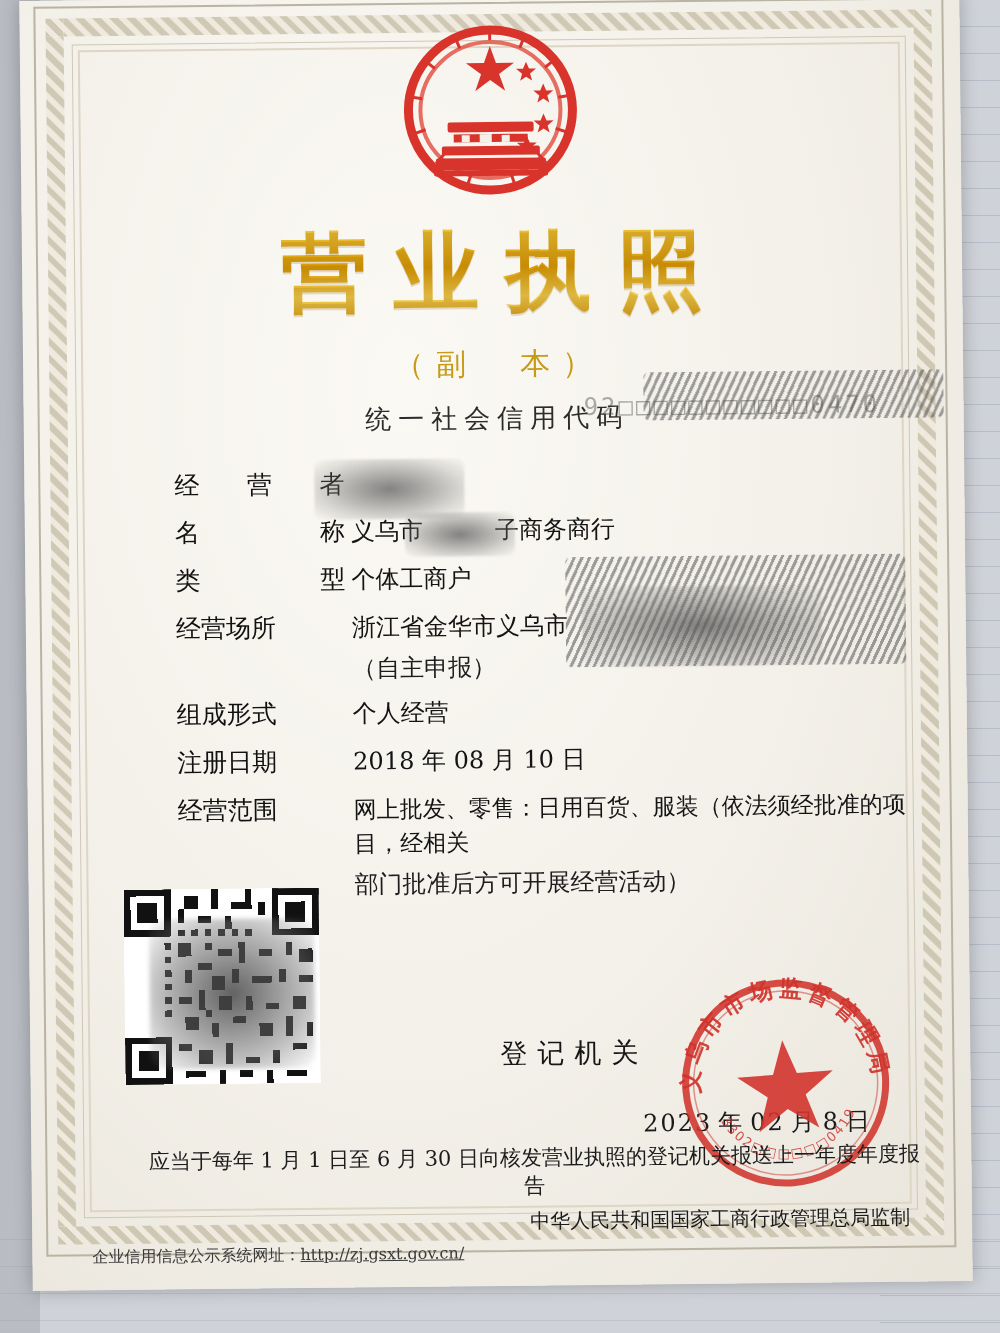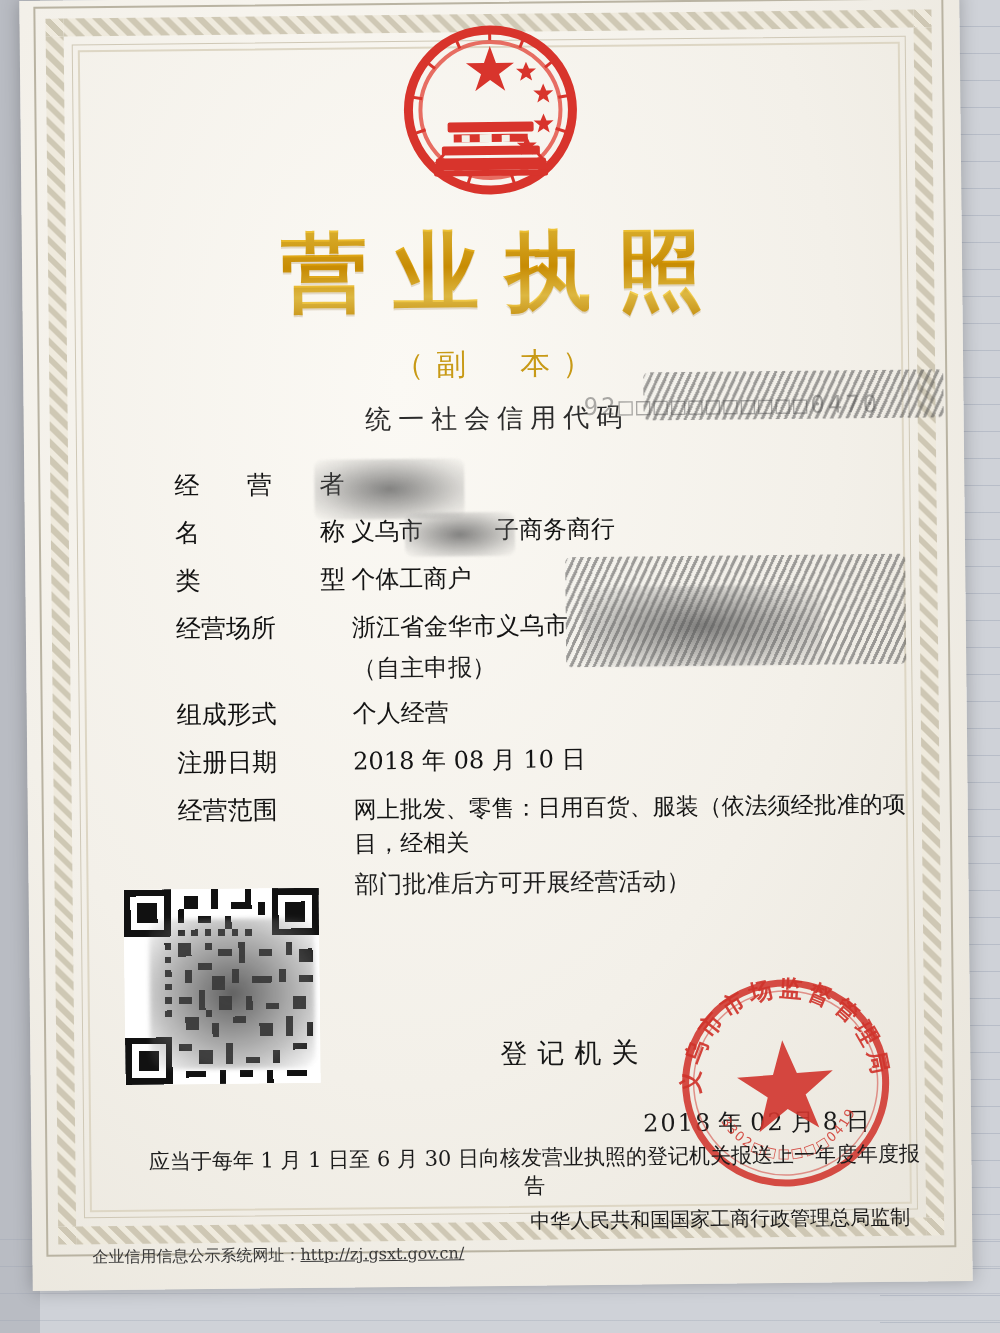--- a/index.html
+++ b/index.html
@@ -405,21 +405,21 @@
           <rect x="26" y="16" width="1" height="1"></rect>
             <rect x="12" y="18" width="1" height="1"></rect>
         </g>
       </svg>
     </div>
     <div class="qr-smudge"></div>
 
     <div class="authority">登记机关</div>
 
     <div class="issue-date">
-      <span>2018</span><i>年</i><span>02</span><i>月</i><span>8</span><i>日</i>
+      <span>2023</span><i>年</i><span>02</span><i>月</i><span>8</span><i>日</i>
     </div>
 
     <div class="seal">
       <svg viewBox="0 0 230 230" width="230" height="230">
         <defs>
           <path id="sealTop" d="M 28,115 A 87,87 0 0 1 202,115"></path>
           <path id="sealBot" d="M 40,115 A 75,75 0 0 0 190,115"></path>
         </defs>
         <circle cx="115" cy="115" r="100" fill="none" stroke="#d0342c" stroke-width="7" opacity=".88"></circle>
         <circle cx="115" cy="115" r="92" fill="none" stroke="#d0342c" stroke-width="1.5" opacity=".5"></circle>

